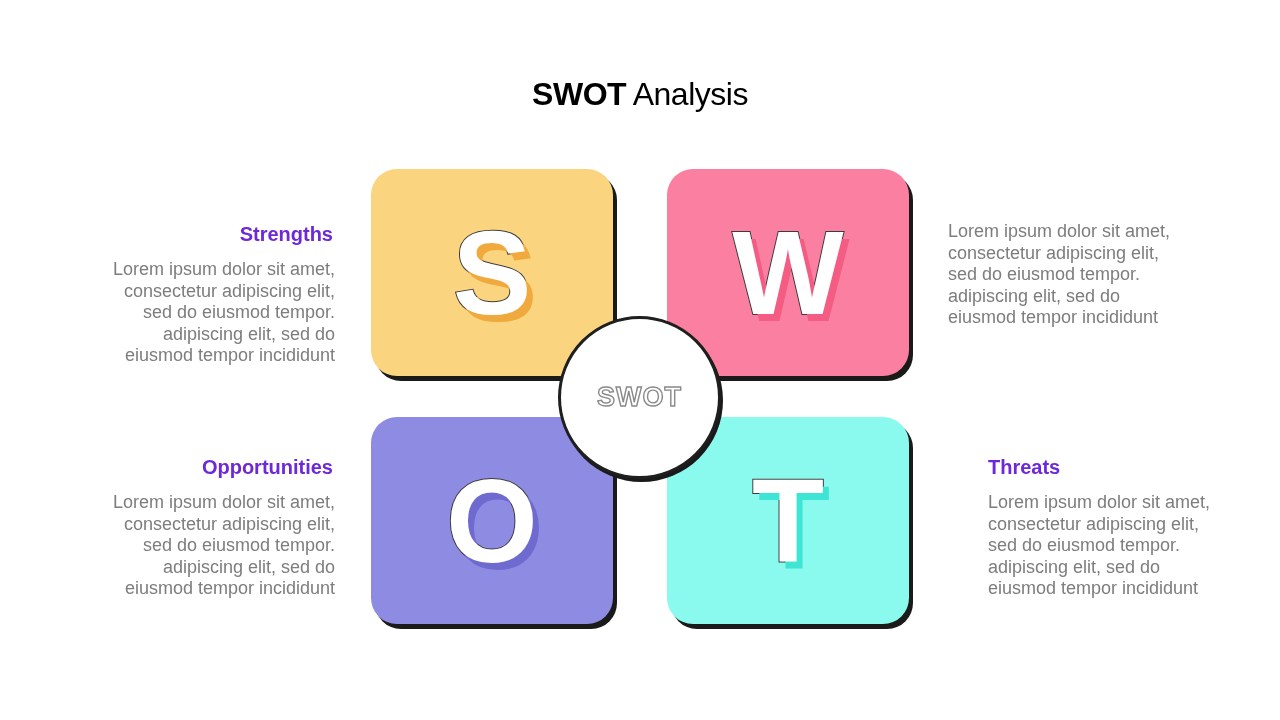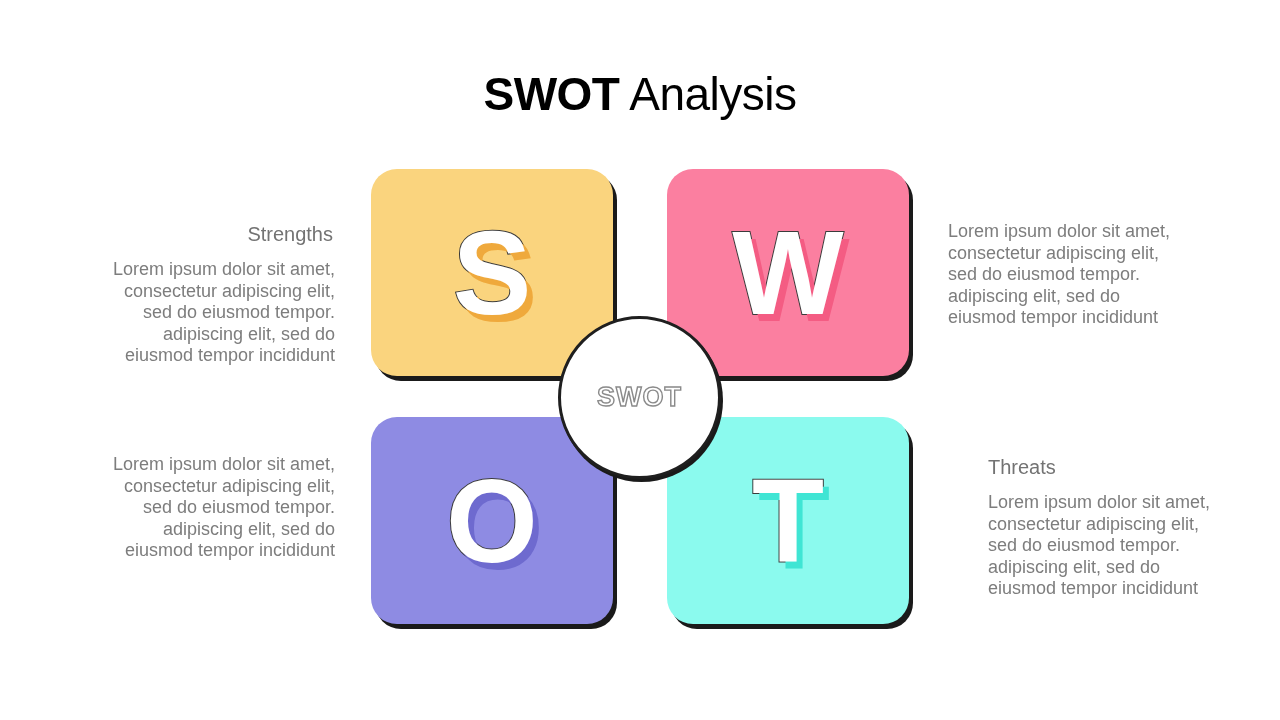--- a/index.html
+++ b/index.html
@@ -22,21 +22,21 @@
     background: #ffffff;
   }
 
   
   .title {
     position: absolute;
     top: 64px;
     left: 0;
     width: 1280px;
     text-align: center;
-    font-size: 46px;
+    font-size: 32px;
     line-height: 60px;
     color: #000000;
     font-weight: 400;
     letter-spacing: -0.5px;
     white-space: nowrap;
   }
   .title .strong {
     font-weight: 700;
   }
 
@@ -108,22 +108,22 @@
   
   .block {
     position: absolute;
     width: 232px;
   }
   .block.left  { text-align: right; }
   .block.right { text-align: left;  }
 
   .block-title {
     font-size: 20px;
-    font-weight: 400;
-    color: #737373;
+    font-weight: 700;
+    color: #6d28d9;
     line-height: 26px;
     margin-bottom: 12px;
     white-space: nowrap;
   }
   .block.left .block-title { padding-right: 2px; }
 
   .block-body {
     font-size: 18px;
     line-height: 21.5px;
     color: #7d7d7d;
@@ -171,20 +171,21 @@
   <div class="block left block-strengths">
     <div class="block-title">Strengths</div>
     <div class="block-body">Lorem ipsum dolor sit amet, consectetur adipiscing elit, sed do eiusmod tempor. adipiscing elit, sed do eiusmod tempor incididunt</div>
   </div>
 
   <div class="block right block-weaknesses">
     <div class="block-body">Lorem ipsum dolor sit amet, consectetur adipiscing elit, sed do eiusmod tempor. adipiscing elit, sed do eiusmod tempor incididunt</div>
   </div>
 
   <div class="block left block-opportunities">
+    <div class="block-title">Opportunities</div>
     <div class="block-body">Lorem ipsum dolor sit amet, consectetur adipiscing elit, sed do eiusmod tempor. adipiscing elit, sed do eiusmod tempor incididunt</div>
   </div>
 
   <div class="block right block-threats">
     <div class="block-title">Threats</div>
     <div class="block-body">Lorem ipsum dolor sit amet, consectetur adipiscing elit, sed do eiusmod tempor. adipiscing elit, sed do eiusmod tempor incididunt</div>
   </div>
 
 </div>
 

